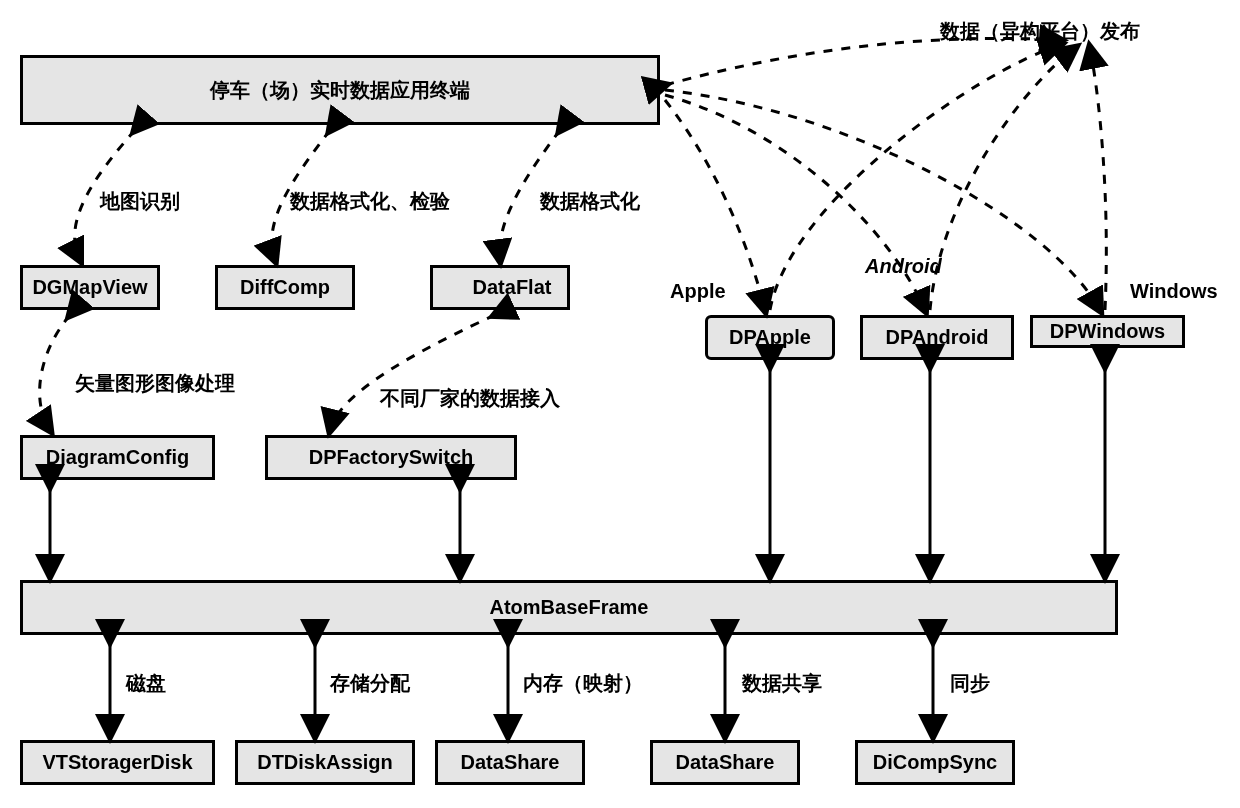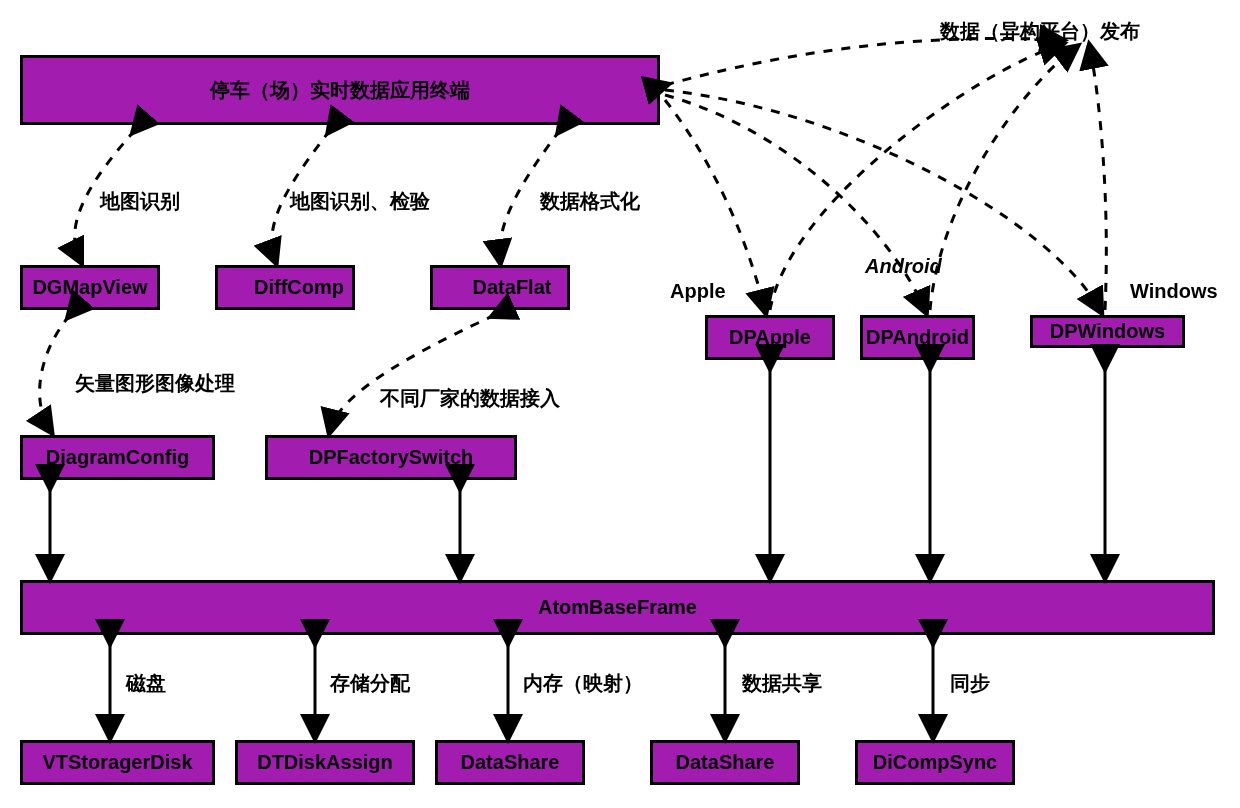--- a/index.html
+++ b/index.html
@@ -8,21 +8,21 @@
     padding: 0;
     width: 1240px;
     height: 808px;
     background: #fff;
     font-family: "SimHei", "Microsoft YaHei", sans-serif;
     position: relative;
   }
   .box {
     position: absolute;
     border: 3px solid #000;
-    background: #a21caf;
+    background: #e5e5e5;
     display: flex;
     align-items: center;
     justify-content: center;
     font-weight: bold;
     font-size: 20px;
     padding: 4px 8px;
   }
   .label {
     position: absolute;
     font-weight: bold;
@@ -44,58 +44,58 @@
 </head>
 <body>
 
 <div class="label" style="left:940px; top:18px;">数据（异构平台）发布</div>
 
 <div class="box" style="left:20px; top:55px; width:640px; height:70px;">
   <span>停车（场）实时数据应用终端</span>
 </div>
 
 <div class="label" style="left:100px; top:188px;">地图识别</div>
-<div class="label" style="left:290px; top:188px;">地图识别、检验</div>
+<div class="label" style="left:290px; top:188px;">数据格式化、检验</div>
 <div class="label" style="left:540px; top:188px;">数据格式化</div>
 
 <div class="box" style="left:20px; top:265px; width:140px; height:45px;">
   <span>DGMapView</span>
 </div>
-<div class="box" style="left:215px; top:265px; width:140px; height:45px;justify-content:flex-end;">
+<div class="box" style="left:215px; top:265px; width:140px; height:45px;">
   <span>DiffComp</span>
 </div>
 <div class="box" style="left:430px; top:265px; width:140px; height:45px;padding-left:32px;">
   <span>DataFlat</span>
 </div>
 
 <div class="label" style="left:670px; top:280px;">Apple</div>
 <div class="label" style="left:865px; top:255px;font-style:italic;">Android</div>
 <div class="label" style="left:1130px; top:280px;">Windows</div>
 
-<div class="box" style="left:705px; top:315px; width:130px; height:45px;">
+<div class="box" style="left:705px; top:315px; width:130px; height:45px;border-radius:6px;">
   <span>DPApple</span>
 </div>
-<div class="box" style="left:860px; top:315px; width:115px; height:45px;">
+<div class="box" style="left:860px; top:315px; width:154px; height:45px;">
   <span>DPAndroid</span>
 </div>
 <div class="box" style="left:1030px; top:315px; width:155px; height:33px;">
   <span>DPWindows</span>
 </div>
 
 <div class="label" style="left:75px; top:370px;">矢量图形图像处理</div>
 <div class="label" style="left:380px; top:385px;">不同厂家的数据接入</div>
 
 <div class="box" style="left:20px; top:435px; width:195px; height:45px;">
   <span>DiagramConfig</span>
 </div>
 <div class="box" style="left:265px; top:435px; width:252px; height:45px;">
   <span>DPFactorySwitch</span>
 </div>
 
-<div class="box" style="left:20px; top:580px; width:1195px; height:55px;">
+<div class="box" style="left:20px; top:580px; width:1098px; height:55px;">
   <span>AtomBaseFrame</span>
 </div>
 
 <div class="label" style="left:126px; top:670px;">磁盘</div>
 <div class="label" style="left:330px; top:670px;">存储分配</div>
 <div class="label" style="left:523px; top:670px;">内存（映射）</div>
 <div class="label" style="left:742px; top:670px;">数据共享</div>
 <div class="label" style="left:950px; top:670px;text-align:center;">同步</div>
 
 <div class="box" style="left:20px; top:740px; width:195px; height:45px;">

